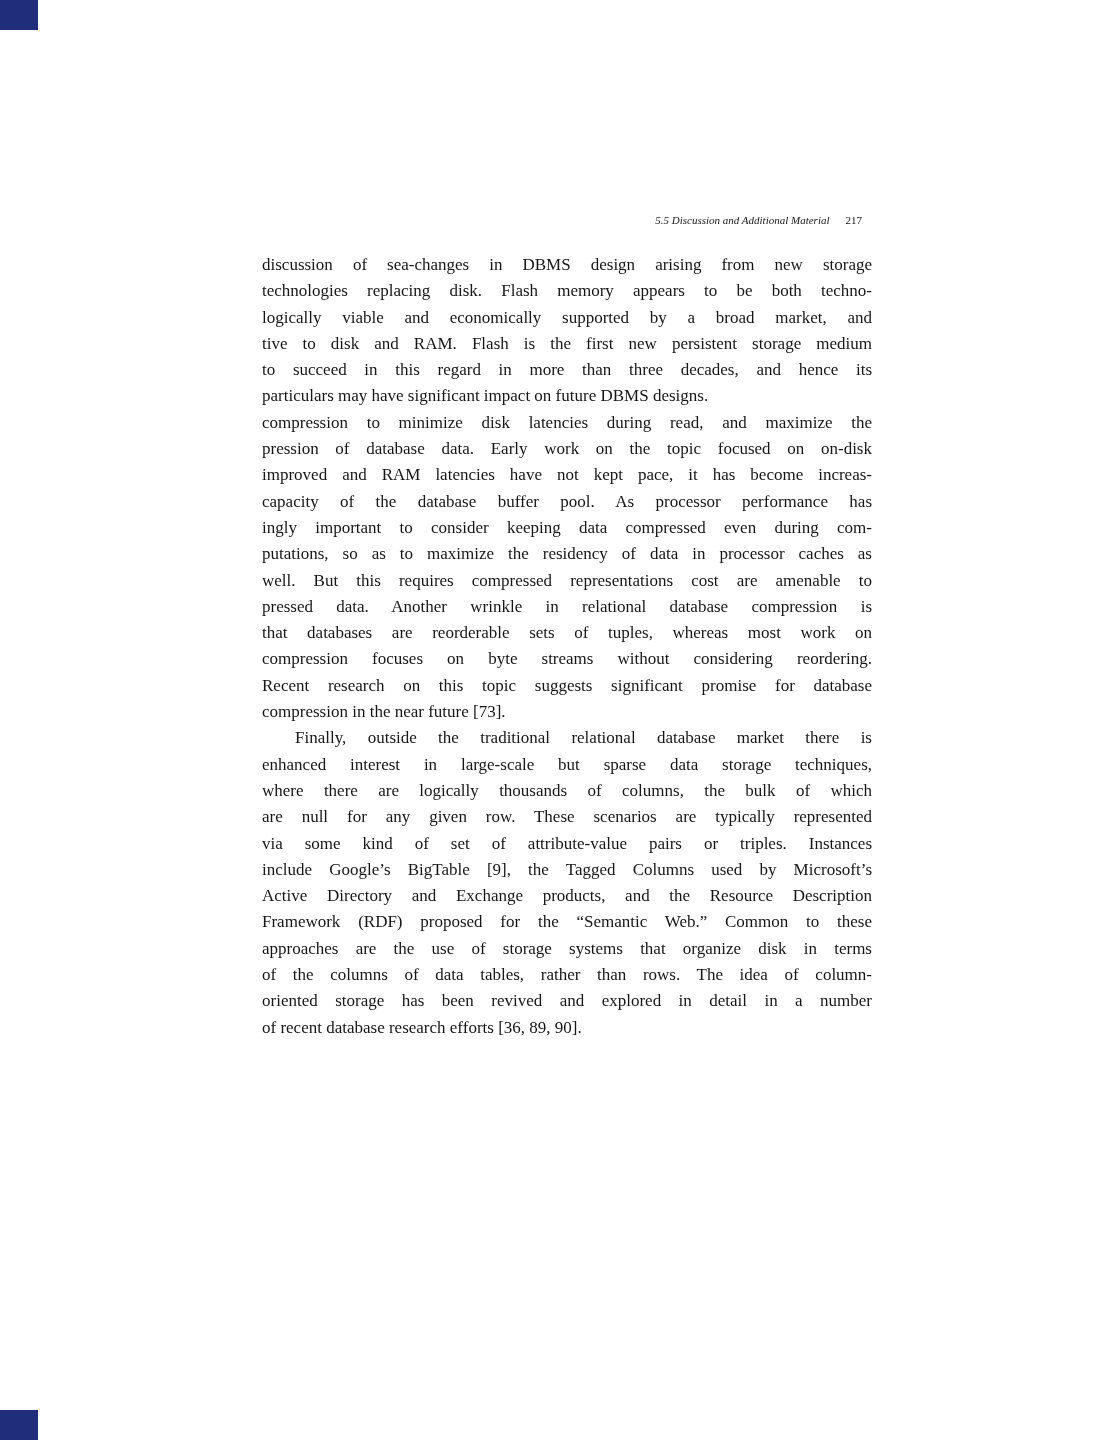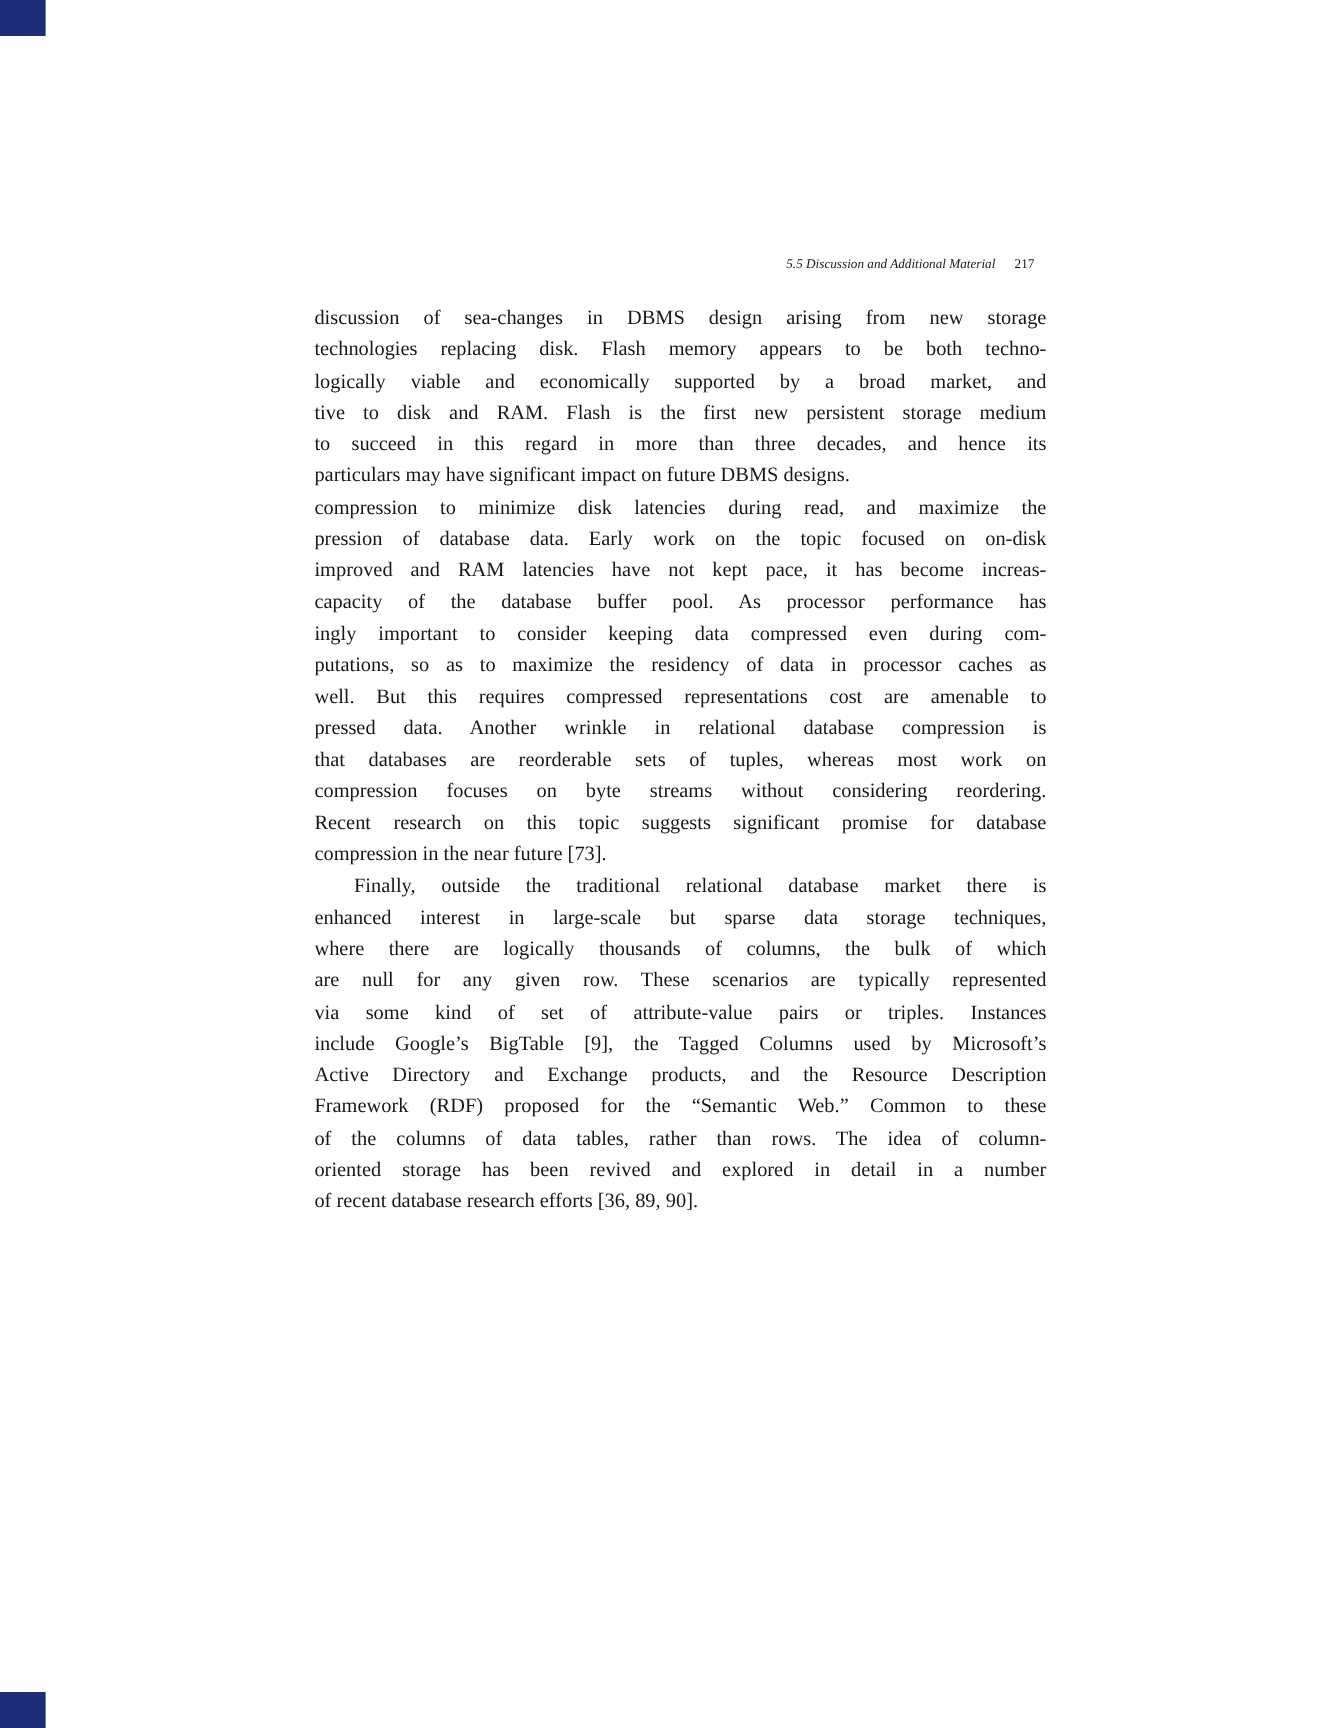--- a/index.html
+++ b/index.html
@@ -97,18 +97,19 @@
       <div class="line">Recent research on this topic suggests significant promise for database</div>
       <div class="line last">compression in the near future [73].</div>
       <div class="line indent">Finally, outside the traditional relational database market there is</div>
       <div class="line">enhanced interest in large-scale but sparse data storage techniques,</div>
       <div class="line">where there are logically thousands of columns, the bulk of which</div>
       <div class="line">are null for any given row. These scenarios are typically represented</div>
       <div class="line">via some kind of set of attribute-value pairs or triples. Instances</div>
       <div class="line">include Google’s BigTable [9], the Tagged Columns used by Microsoft’s</div>
       <div class="line">Active Directory and Exchange products, and the Resource Description</div>
       <div class="line">Framework (RDF) proposed for the “Semantic Web.” Common to these</div>
+      <div class="line">approaches are the use of storage systems that organize disk in terms</div>
       <div class="line">of the columns of data tables, rather than rows. The idea of column-</div>
       <div class="line">oriented storage has been revived and explored in detail in a number</div>
       <div class="line last">of recent database research efforts [36, 89, 90].</div>
     </div>
 
 </div>
 
 </body></html>

